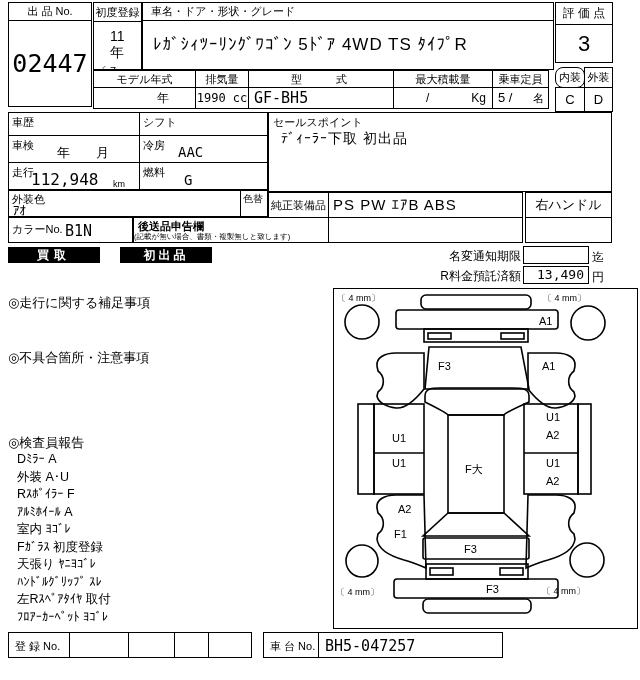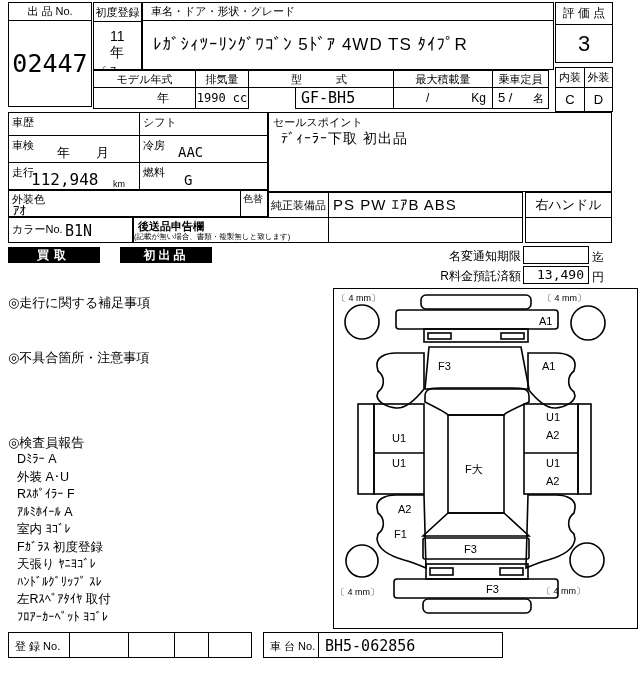--- a/index.html
+++ b/index.html
@@ -45,35 +45,35 @@
     </div>
   <div class="b ctr" style="left:555px;top:24px;width:58px;height:39px;font-size:22px;">3</div>
 
   <div class="b hdrcell" style="left:93px;top:70px;width:103px;height:18px;">モデル年式</div>
   <div class="b" style="left:93px;top:87px;width:103px;height:22px;font-size:12px;line-height:20px;text-align:right;padding-right:26px;">年</div>
 
   <div class="b hdrcell" style="left:195px;top:70px;width:54px;height:18px;">排気量</div>
   <div class="b ctr num" style="left:195px;top:87px;width:54px;height:22px;font-size:12px;">1990 cc</div>
 
   <div class="b hdrcell" style="left:248px;top:70px;width:146px;height:18px;letter-spacing:4px;">型　　式</div>
-  <div class="b num" style="left:248px;top:87px;width:146px;height:22px;font-size:15px;line-height:20px;padding-left:5px;margin-left:47px;">GF-BH5</div>
+  <div class="b num" style="left:248px;top:87px;width:146px;height:22px;font-size:15px;line-height:20px;padding-left:5px;">GF-BH5</div>
 
   <div class="b hdrcell" style="left:393px;top:70px;width:100px;height:18px;">最大積載量</div>
   <div class="b" style="left:393px;top:87px;width:100px;height:22px;font-size:12px;line-height:20px;">
     <span style="position:absolute;left:32px;">/</span>
     <span style="position:absolute;right:6px;">Kg</span>
   </div>
 
   <div class="b hdrcell" style="left:492px;top:70px;width:57px;height:18px;">乗車定員</div>
   <div class="b" style="left:492px;top:87px;width:57px;height:22px;font-size:13px;line-height:20px;">
     <span style="position:absolute;left:5px;">5 /</span>
     <span style="position:absolute;right:4px;font-size:11px;">名</span>
   </div>
 
-  <div class="b hdrcell" style="left:555px;top:67px;width:30px;height:21px;">内装</div>
+  <div class="b hdrcell" style="left:555px;top:67px;width:30px;height:21px;border-radius:8px;">内装</div>
   <div class="b hdrcell" style="left:584px;top:67px;width:29px;height:21px;">外装</div>
   <div class="b ctr" style="left:555px;top:87px;width:30px;height:25px;font-size:13px;">C</div>
   <div class="b ctr" style="left:584px;top:87px;width:29px;height:25px;font-size:13px;">D</div>
 
   <div class="b" style="left:8px;top:112px;width:132px;height:24px;">
     <span class="lbl" style="position:absolute;left:3px;top:2px;">車歴</span>
   </div>
   <div class="b" style="left:139px;top:112px;width:129px;height:24px;">
     <span class="lbl" style="position:absolute;left:3px;top:2px;">シフト</span>
     <span class="num" style="position:absolute;left:34px;top:0;font-size:14px;margin-top:46px;">FAT</span>
@@ -223,16 +223,16 @@
   <div class="b" style="left:8px;top:632px;width:244px;height:26px;">
     <span style="position:absolute;left:6px;top:6px;font-size:11px;">登 録 No.</span>
     <div class="nb" style="left:60px;top:0;width:1px;height:24px;background:#000;"></div>
     <div class="nb" style="left:119px;top:0;width:1px;height:24px;background:#000;"></div>
     <div class="nb" style="left:165px;top:0;width:1px;height:24px;background:#000;"></div>
     <div class="nb" style="left:199px;top:0;width:1px;height:24px;background:#000;"></div>
   </div>
   <div class="b" style="left:263px;top:632px;width:240px;height:26px;">
     <span style="position:absolute;left:6px;top:6px;font-size:11px;">車 台 No.</span>
     <div class="nb" style="left:54px;top:0;width:1px;height:24px;background:#000;"></div>
-    <span class="num" style="position:absolute;left:61px;top:4px;font-size:15px;">BH5-062856</span>
+    <span class="num" style="position:absolute;left:61px;top:4px;font-size:15px;">BH5-047257</span>
   </div>
 
 </div>
 
 </body></html>

